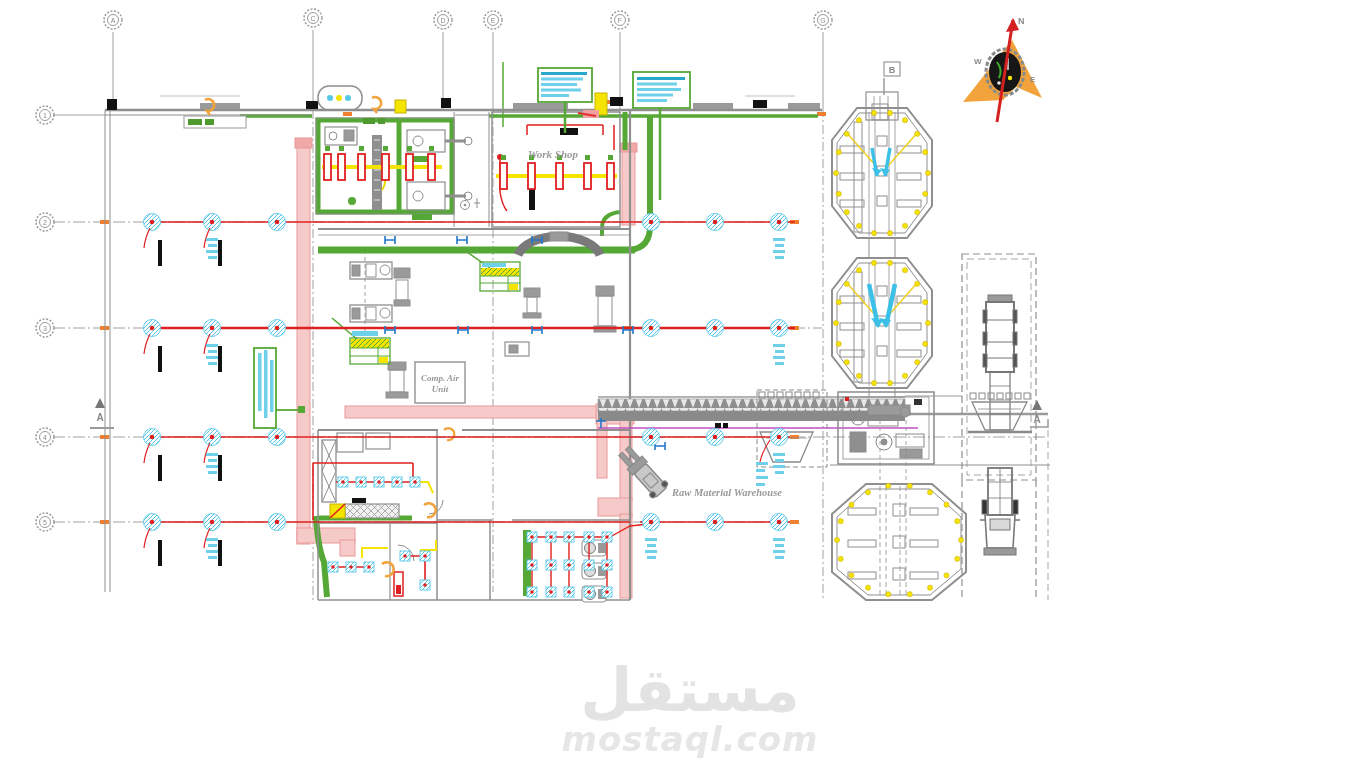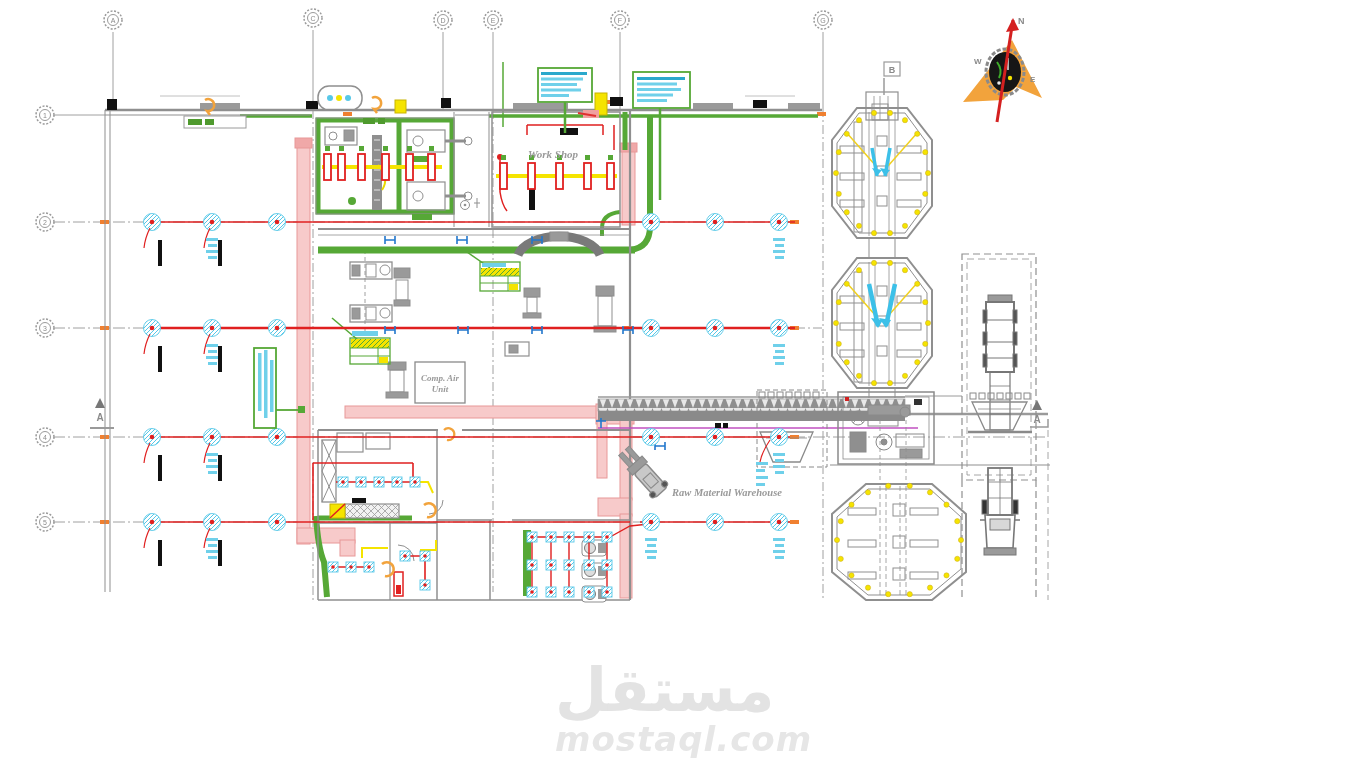--- a/index.html
+++ b/index.html
@@ -1,21 +1,21 @@
 <!DOCTYPE html>
 <html><head>
 <meta charset="utf-8">
 <style>
   html,body{margin:0;padding:0;background:#ffffff;}
   #canvas{position:relative;width:1366px;height:768px;background:#fff;overflow:hidden;
           font-family:"Liberation Sans",sans-serif;}
   svg text{user-select:none;}
   .cadlabel{font-family:"Liberation Serif",serif;font-style:italic;font-weight:bold;fill:#9a9a9a;}
   .gridlabel{font-family:"Liberation Sans",sans-serif;fill:#8a8a8a;}
-  #watermark{position:absolute;left:555px;top:660px;width:270px;
+  #watermark{position:absolute;left:555px;top:660px;width:270px;text-align:center;
              color:#e3e3e3;font-family:"DejaVu Sans",sans-serif;line-height:1;}
   #wm-ar{font-size:60px;font-weight:700;}
   #wm-en{font-size:34px;font-weight:700;color:#e6e6e6;letter-spacing:1px;margin-top:2px;font-style:italic;}
 </style>
 </head>
 <body>
 
 <div id="canvas">
 <svg width="1366" height="768" viewBox="0 0 1366 768">
   <defs>

